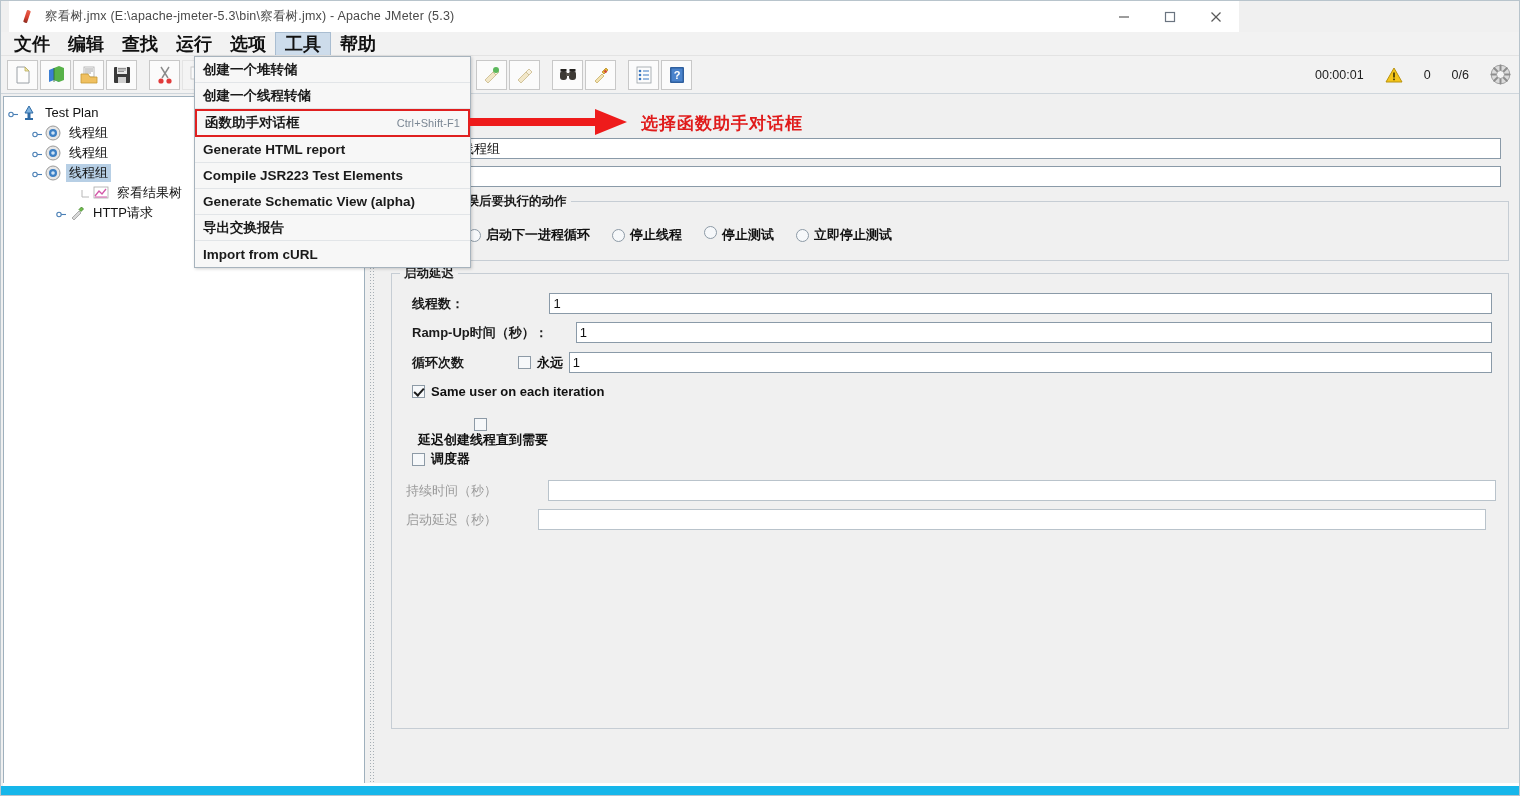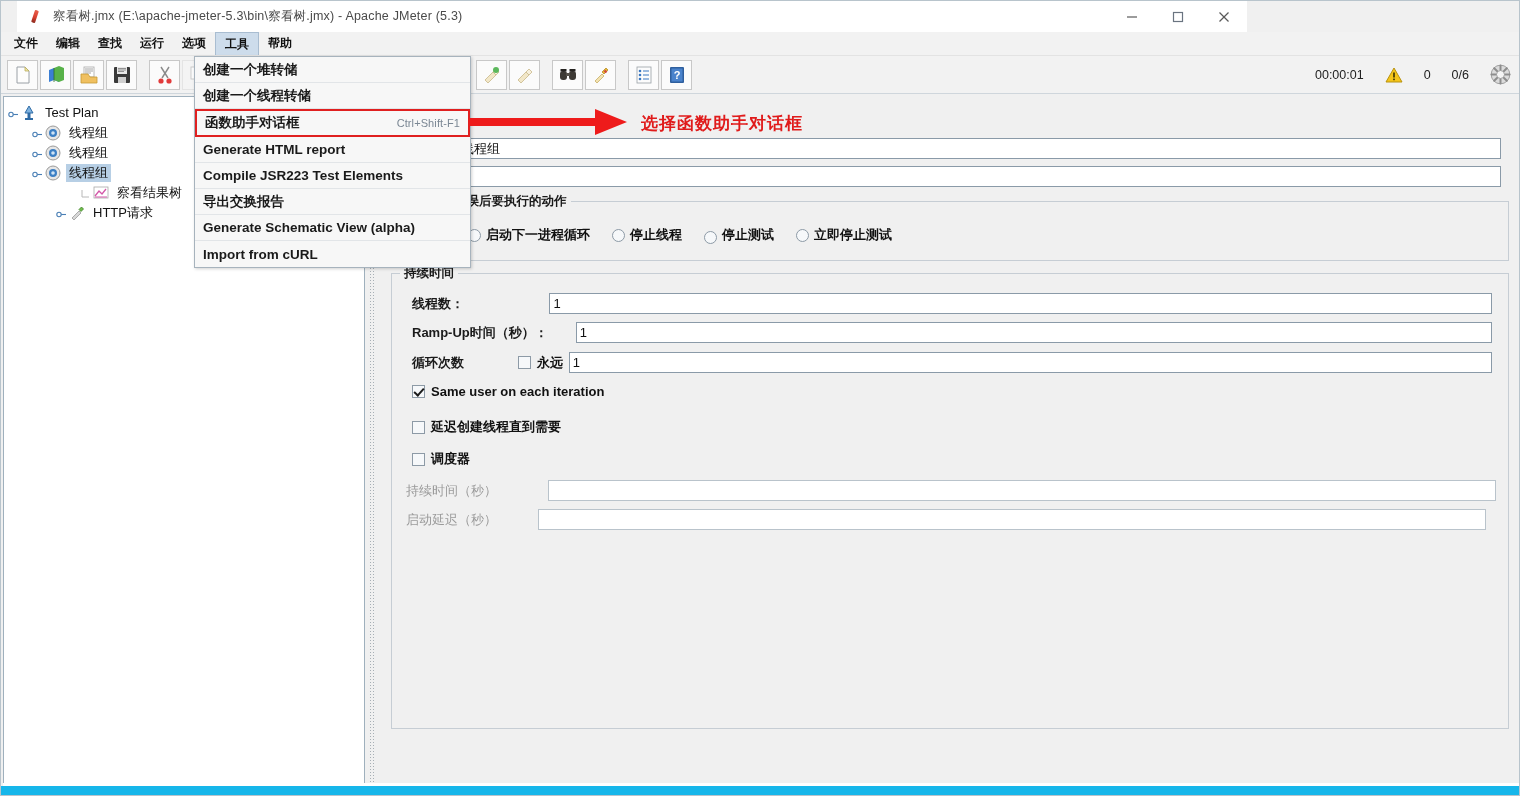--- a/index.html
+++ b/index.html
@@ -13,21 +13,21 @@
   #app {
     position: relative;
     width: 1520px; height: 796px;
     background: #f0f0f0;
     border: 1px solid #b8c4cc;
     overflow: hidden;
   }
 
   
   #titlebar {
-    position: absolute; left: 16px; top: 0;
+    position: absolute; left: 8px; top: 0;
     width: 1230px; height: 31px;
     background: #ffffff;
     display: flex; align-items: center;
   }
   #tb-icon {
     width: 16px; height: 16px; margin-left: 12px; margin-right: 8px;
     position: relative;
   }
   #tb-icon .pen {
     position: absolute; left: 4px; top: 1px;
@@ -53,21 +53,21 @@
     position: absolute; left: 0; top: 31px;
     width: 1518px; height: 24px;
     background: #f2f2f2;
     border-bottom: 1px solid #e3e3e3;
     display: flex; align-items: stretch;
     padding-left: 4px;
   }
   .menu-top {
     padding: 0 9px;
     display: flex; align-items: center;
-    font-size: 12px; font-weight: bold; color: #111;
+    font-size: 18px; font-weight: bold; color: #111;
     white-space: nowrap;
   }
   .menu-top.active {
     background: #cddceb;
     border-left: 1px solid #a9bdd1;
     border-right: 1px solid #a9bdd1;
     border-top: 1px solid #a9bdd1;
   }
 
   
@@ -556,33 +556,33 @@
       <div class="grp-title">在取样器错误后要执行的动作</div>
       <div style="position:absolute; left:76px; top:24px; display:flex; align-items:center; gap:22px;">
         <span style="display:flex;align-items:center;">
           <span class="radio"></span>
           <span class="radio-lab">启动下一进程循环</span>
         </span>
         <span style="display:flex;align-items:center;">
           <span class="radio"></span>
           <span class="radio-lab">停止线程</span>
         </span>
-        <span style="display:flex;align-items:flex-end;">
+        <span style="display:flex;align-items:flex-start;">
           <span class="radio"></span>
           <span class="radio-lab">停止测试</span>
         </span>
         <span style="display:flex;align-items:center;">
           <span class="radio"></span>
           <span class="radio-lab">立即停止测试</span>
         </span>
       </div>
     </div>
 
     <div class="grp" style="left:12px; top:177px; width:1118px; height:456px;">
-      <div class="grp-title">持续时间</div>
+      <div class="grp-title">启动延迟</div>
 
       <div class="rowline" style="position:absolute; left:20px; top:19px; width:1080px;">
         <span class="flabel" style="width:138px;">线程数：</span>
         <input class="finput" style="width: 946px;" value="1">
       </div>
 
       <div class="rowline" style="position:absolute; left:20px; top:48px; width:1080px;gap:28px;">
         <span class="flabel" style="width:138px;">Ramp-Up时间（秒）：</span>
         <input class="finput" style="width: 946px;" value="1">
       </div>
@@ -594,21 +594,21 @@
           <span class="chk-lab">永远</span>
         </span>
         <input class="finput" style="width: 946px;" value="1">
       </div>
 
       <div style="position:absolute; left:20px; top:110px; display:flex; align-items:center;">
         <span class="chk on"></span>
         <span class="chk-lab">Same user on each iteration</span>
       </div>
 
-      <div style="position:absolute; left:20px; top:144px; display:flex; align-items:center;">
+      <div style="position:absolute; left:20px; top:144px; display:flex; align-items:center;flex-direction:column;">
         <span class="chk"></span>
         <span class="chk-lab">延迟创建线程直到需要</span>
       </div>
 
       <div style="position:absolute; left:20px; top:176px; display:flex; align-items:center;">
         <span class="chk"></span>
         <span class="chk-lab">调度器</span>
       </div>
 
       <div class="rowline" style="position:absolute; left:14px; top:206px; width:1090px;justify-content:space-between;">
@@ -635,24 +635,24 @@
       <span>函数助手对话框</span>
       <span class="accel">Ctrl+Shift-F1</span>
     </div>
     <div class="mi">
       <span>Generate HTML report</span>
     </div>
     <div class="mi">
       <span>Compile JSR223 Test Elements</span>
     </div>
     <div class="mi">
+      <span>Generate Schematic View (alpha)</span>
+    </div>
+    <div class="mi">
       <span>导出交换报告</span>
-    </div>
-    <div class="mi">
-      <span>Generate Schematic View (alpha)</span>
     </div>
     <div class="mi nosep">
       <span>Import from cURL</span>
     </div>
   </div>
 
   <svg id="annot-arrow" width="160" height="34" viewBox="0 0 160 34">
     <path d="M0 13 L126 13 L126 4 L158 17 L126 30 L126 21 L0 21 Z" fill="#ee1b1b"></path>
   </svg>
   <div id="annot-text">选择函数助手对话框</div>

